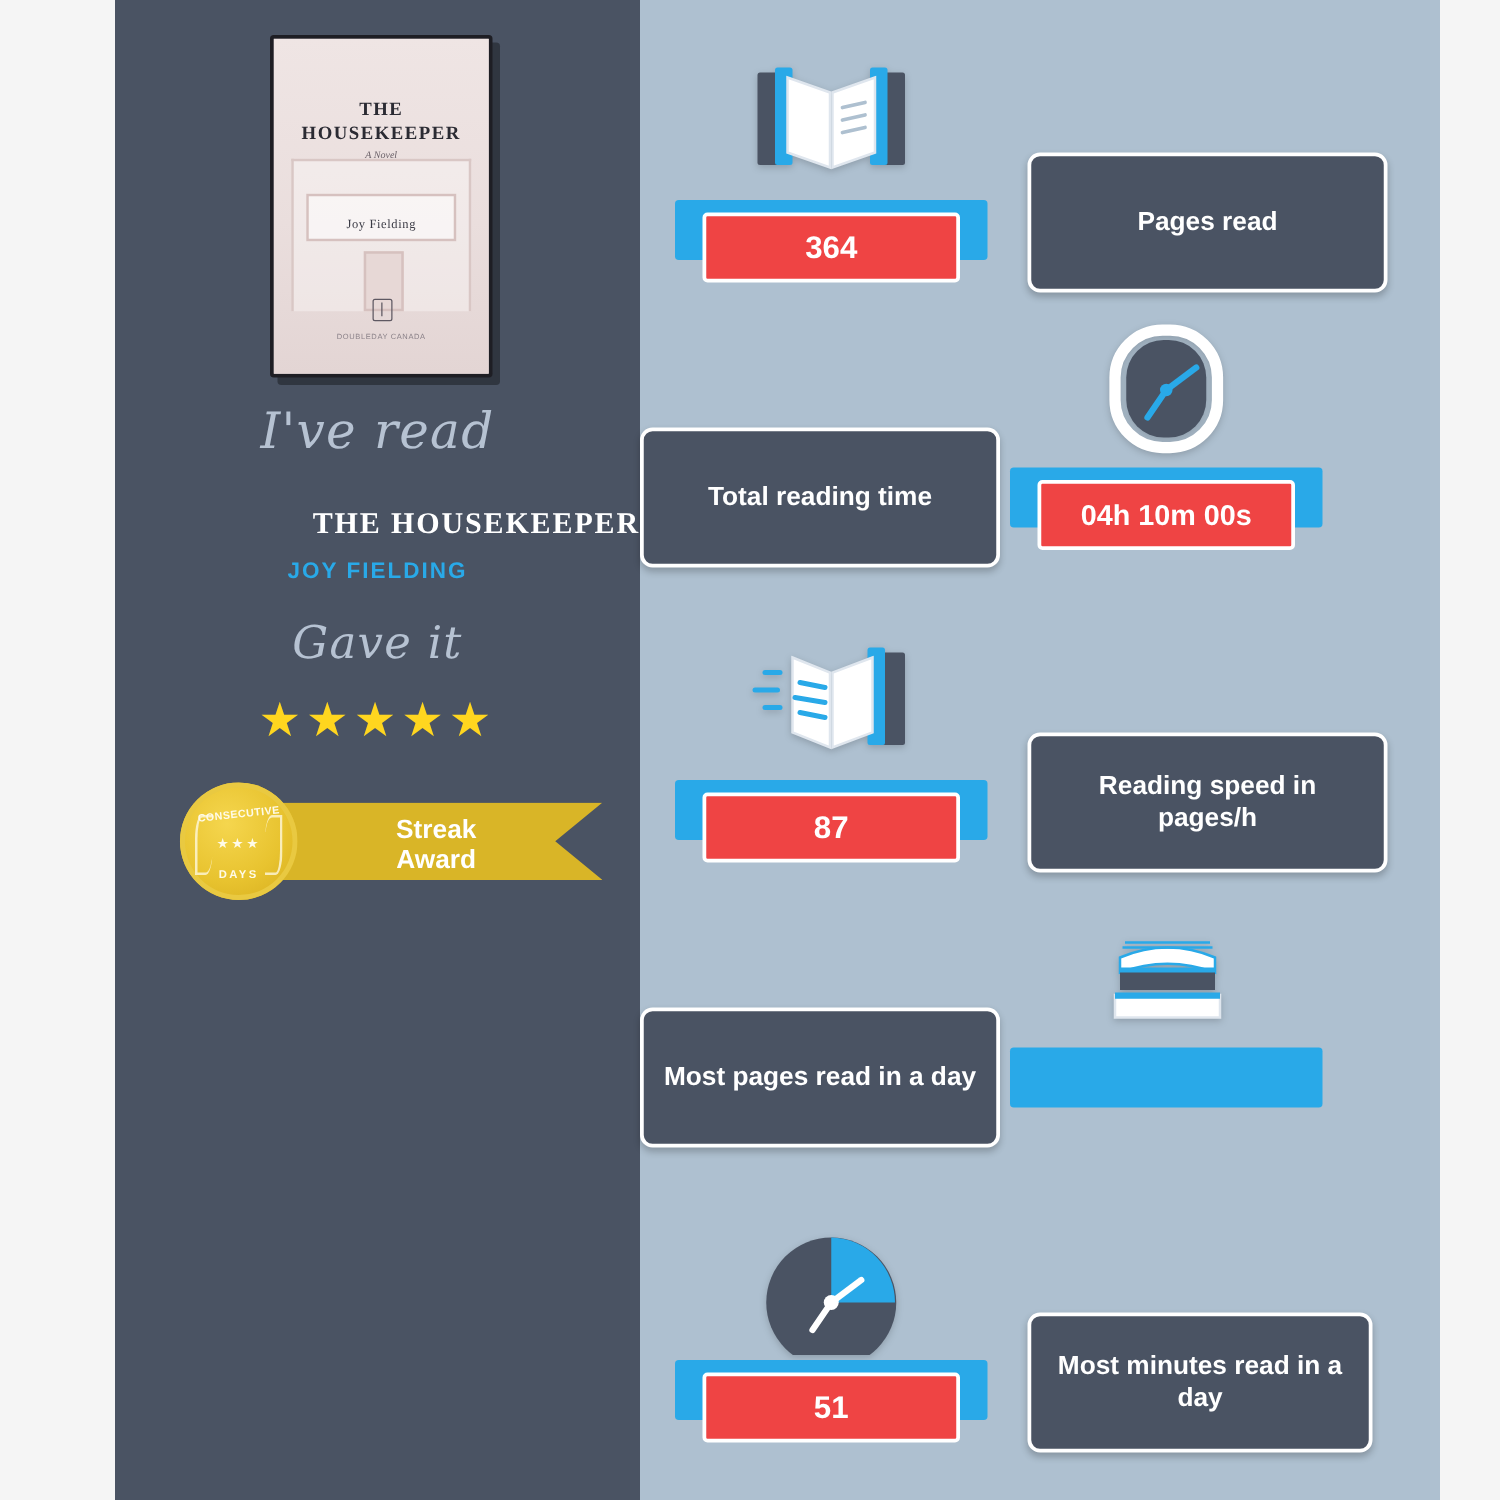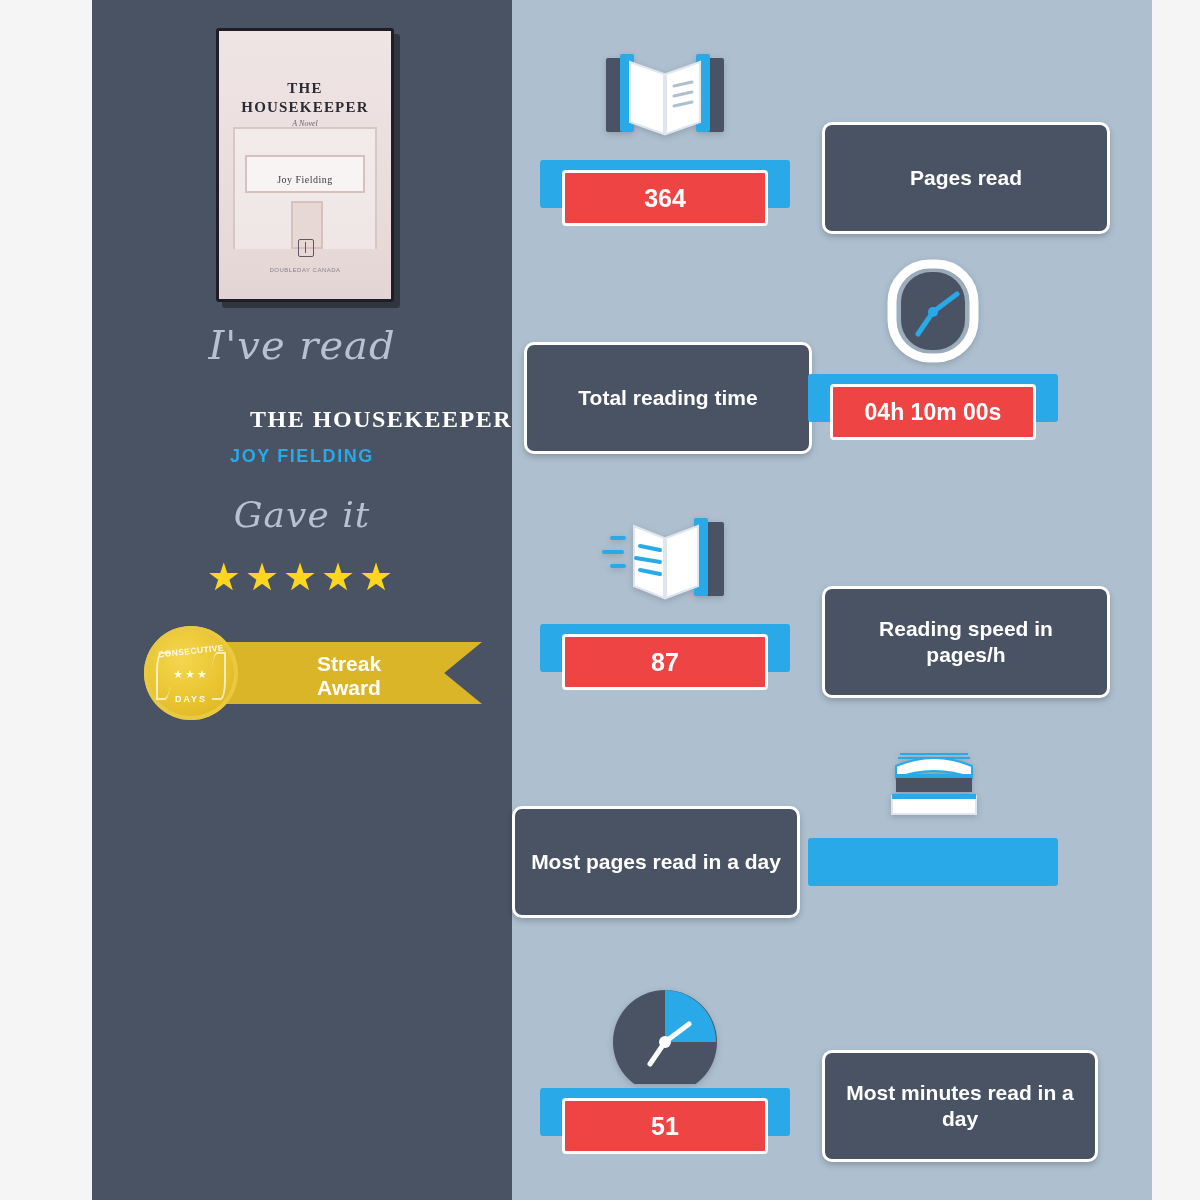--- a/index.html
+++ b/index.html
@@ -403,21 +403,21 @@
             </g>
           </svg>
         </div>
         <div class="ped-back"></div>
         <div class="ped-front">364</div>
       </div>
       <div class="label-card" style="left:310px; top:62px; width:288px; height:112px;">Pages read</div>
     </div>
 
     <div class="row" style="top:292px;">
-      <div class="label-card" style="left:12px; top:50px; width:288px; height:112px;">Total reading time</div>
+      <div class="label-card" style="left:0px; top:50px; width:288px; height:112px;">Total reading time</div>
       <div class="value-block" style="left:296px; top:64px; width:250px;">
         <div class="icon-holder">
           <svg class="white-edge" width="150" height="120" viewBox="0 0 150 120">
             <rect x="34" y="14" width="82" height="94" rx="38" fill="none" stroke="#ffffff" stroke-width="9"></rect>
             <rect x="43" y="22" width="64" height="78" rx="30" fill="#4a5363"></rect>
             <circle cx="75" cy="62" r="5" fill="#29a9e8"></circle>
             <g stroke="#29a9e8" stroke-width="5" stroke-linecap="round">
               <line x1="75" y1="62" x2="99" y2="44"></line>
               <line x1="75" y1="62" x2="60" y2="84"></line>
             </g>

